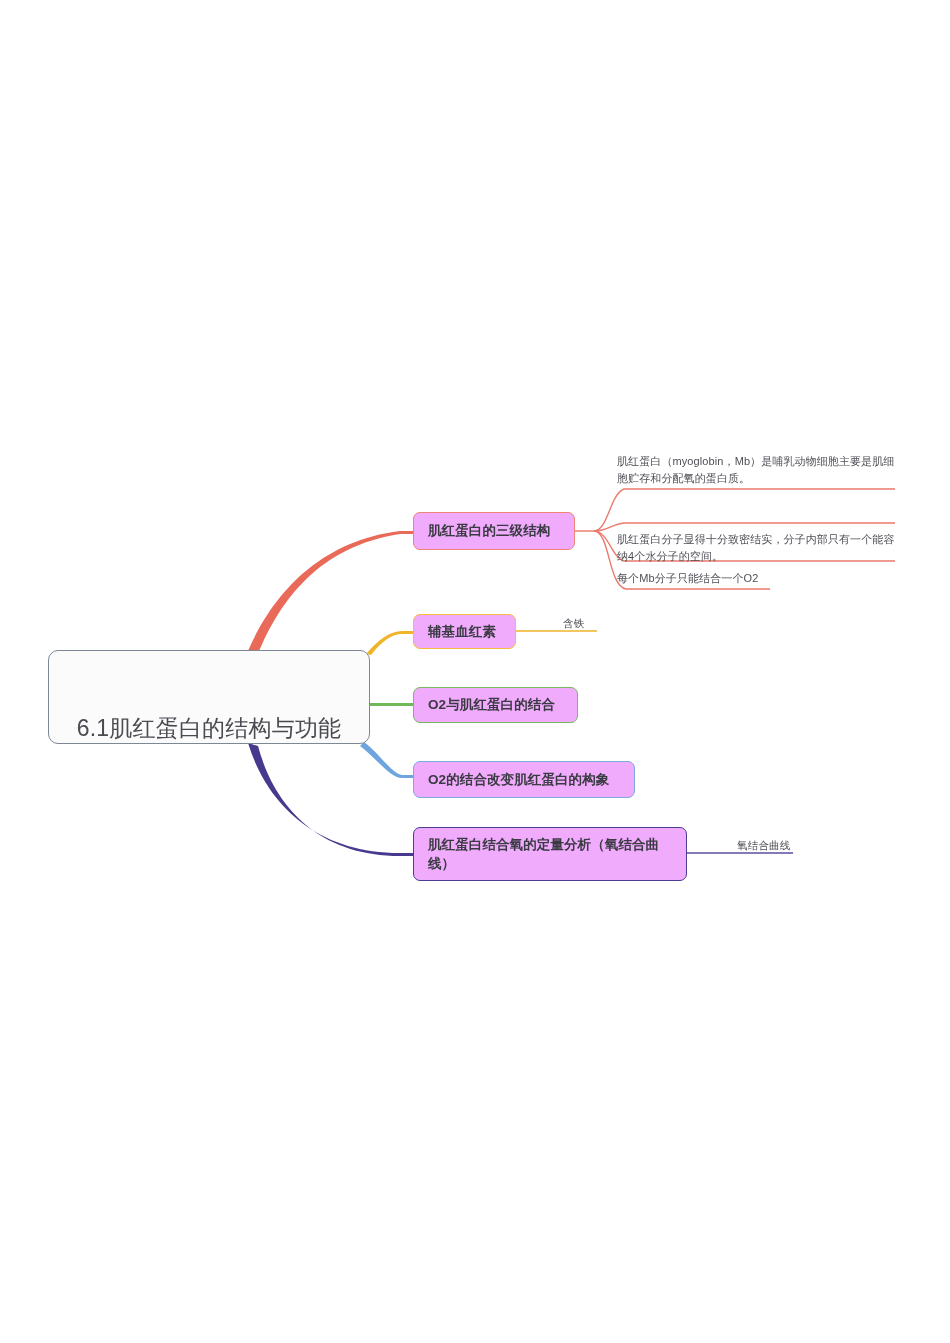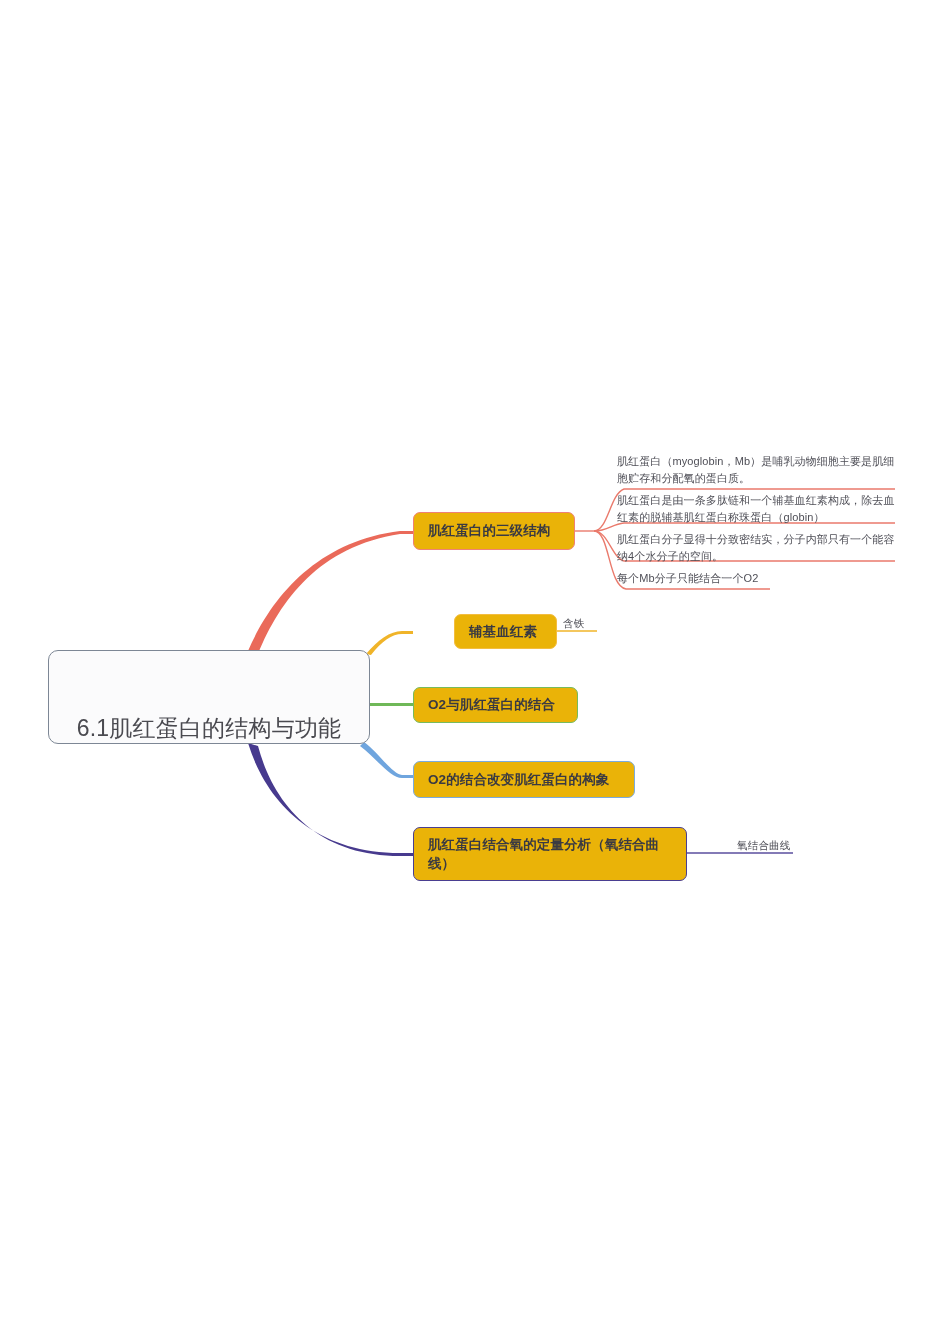--- a/index.html
+++ b/index.html
@@ -27,21 +27,21 @@
     left: 0; top: 0;
     width: 950px;
     height: 1343px;
     pointer-events: none;
   }
 
   
   .node {
     position: absolute;
     box-sizing: border-box;
-    background: #eab308;
+    background: #f0abfc;
     display: flex;
     align-items: center;
     border-style: solid;
   }
   .node-label {
     display: block;
     width: 100%;
   }
 
   .root {
@@ -79,21 +79,20 @@
     letter-spacing: .1px;
   }
 
   .b-tertiary {
     left: 413px;  top: 512px;  width: 162px; height: 38px;
     border-color: #ef8175;
   }
   .b-heme {
     left: 413px;  top: 614px;  width: 103px; height: 35px;
     border-color: #f3bd3f;
-    margin-left: 41px;
   }
   .b-o2bind {
     left: 413px;  top: 687px;  width: 165px; height: 36px;
     border-color: #76bb5e;
   }
   .b-conform {
     left: 413px;  top: 761px;  width: 222px; height: 37px;
     border-color: #7aabe0;
   }
   .b-quant {
@@ -205,21 +204,20 @@
   <div class="node branch b-conform">
     <span class="node-label">O2的结合改变肌红蛋白的构象</span>
   </div>
 
   <div class="node branch b-quant">
     <span class="node-label">肌红蛋白结合氧的定量分析（氧结合曲线）</span>
   </div>
 
   <div class="leaf leaf-wide l1">肌红蛋白（myoglobin，Mb）是哺乳动物细胞主要是肌细胞贮存和分配氧的蛋白质。</div>
 
-  <div class="leaf leaf-wide l2">肌红蛋白是由一条多肽链和一个辅基血红素构成，除去血红素的脱辅基肌红蛋白称珠蛋白（globin）</div>
 
   <div class="leaf leaf-wide l3">肌红蛋白分子显得十分致密结实，分子内部只有一个能容纳4个水分子的空间。</div>
 
   <div class="leaf leaf-wide l4">每个Mb分子只能结合一个O2</div>
 
   <div class="leaf-small l-iron">含铁</div>
 
   <div class="leaf-small l-hyper">氧结合曲线</div>
 
 </div>

